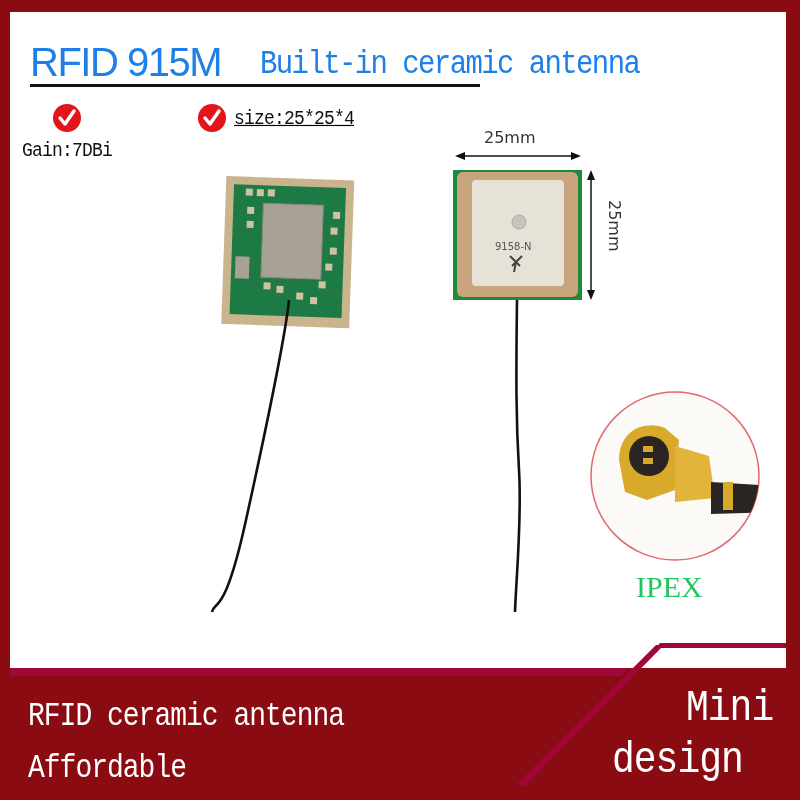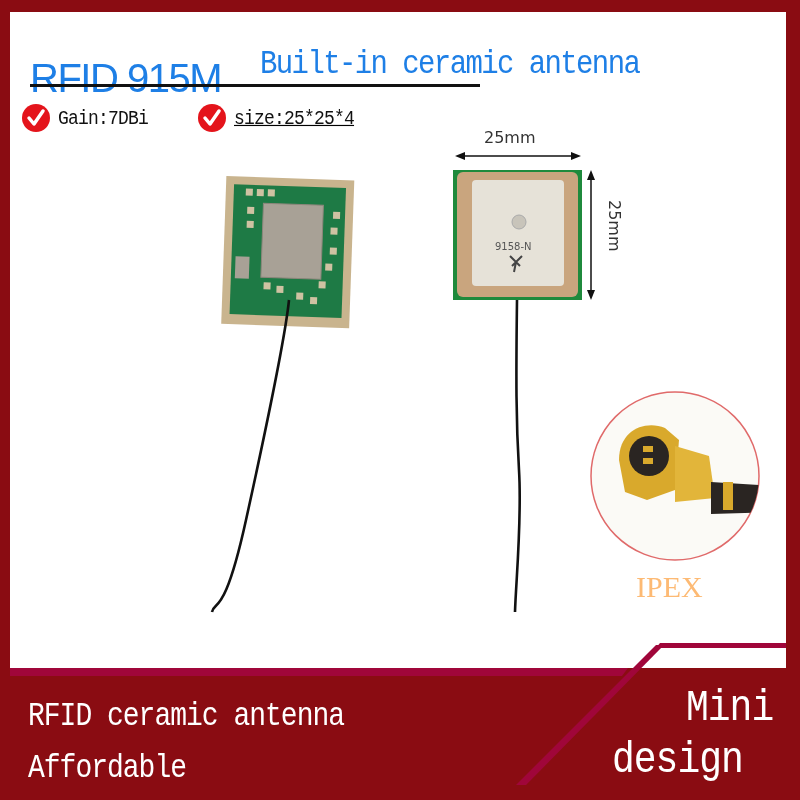--- a/index.html
+++ b/index.html
@@ -1,26 +1,26 @@
 <!DOCTYPE html>
 <html><head>
 <meta charset="utf-8">
 <style>
   html,body{margin:0;padding:0;}
   body{width:800px;height:800px;position:relative;overflow:hidden;background:#8a0c12;font-family:"DejaVu Serif",serif;}
   .panel{position:absolute;left:10px;top:12px;width:776px;height:656px;background:#ffffff;}
   .panel-step{position:absolute;left:0;top:0;width:800px;height:800px;pointer-events:none;}
-  .title-main{position:absolute;left:30px;top:58px;font-family:"Liberation Sans",sans-serif;font-size:40px;color:#1e7fe6;letter-spacing:-1.5px;line-height:1;}
+  .title-main{position:absolute;left:30px;top:42px;font-family:"Liberation Sans",sans-serif;font-size:40px;color:#1e7fe6;letter-spacing:-1.5px;line-height:1;}
   .title-sub{position:absolute;left:260px;top:48px;font-family:"Liberation Mono",monospace;font-size:29px;color:#1e7fe6;letter-spacing:-1.6px;line-height:1;transform:scaleY(1.12);transform-origin:left top;}
   .title-underline{position:absolute;left:30px;top:84px;width:450px;height:3px;background:#111;}
   .feature{position:absolute;top:104px;display:flex;align-items:center;gap:8px;}
   .check{width:28px;height:28px;border-radius:50%;background:#e4141b;display:flex;align-items:center;justify-content:center;}
   .feature-label{font-family:"Liberation Mono",monospace;font-size:18px;color:#111;letter-spacing:-0.8px;transform:scaleY(1.15);}
   .dim-label{position:absolute;font-family:"DejaVu Sans",sans-serif;font-size:16px;color:#333;}
-  .ipex-label{position:absolute;left:636px;top:570px;font-family:"Liberation Serif",serif;font-size:30px;color:#fdba74;}
+  .ipex-label{position:absolute;left:636px;top:570px;font-family:"Liberation Serif",serif;font-size:30px;color:#22c55e;}
   .bottom-text{position:absolute;font-family:"Liberation Mono",monospace;color:#fff;letter-spacing:-1px;transform:scaleY(1.18);transform-origin:left top;line-height:1;}
 </style>
 </head>
 <body>
 
 <div class="panel"></div>
 
 <svg class="panel-step" viewBox="0 0 800 800">
 
   <polygon points="630,668 660,640 786,640 786,668" fill="#ffffff"></polygon>
@@ -29,21 +29,21 @@
 
   <polygon points="660,643 786,643 786,648 656,648" fill="#a0063a"></polygon>
 
   <polygon points="656,645 664,645 526,785 516,785" fill="#a0063a"></polygon>
 </svg>
 
 <div class="title-main">RFID 915M</div>
 <div class="title-sub">Built-in ceramic antenna</div>
 <div class="title-underline"></div>
 
-<div class="feature" style="left:22px;">
+<div class="feature" style="left:22px;flex-direction:column;">
   <span class="check">
     <svg width="20" height="20" viewBox="0 0 20 20">
         <path d="M3 10 L8 16 L17 3" stroke="#fff" stroke-width="3.5" fill="none" stroke-linecap="round" stroke-linejoin="round"></path>
       </svg>
   </span>
   <span class="feature-label">Gain:7DBi</span>
 </div>
 <div class="feature" style="left:198px;text-decoration:underline;">
   <span class="check">
     <svg width="20" height="20" viewBox="0 0 20 20">

